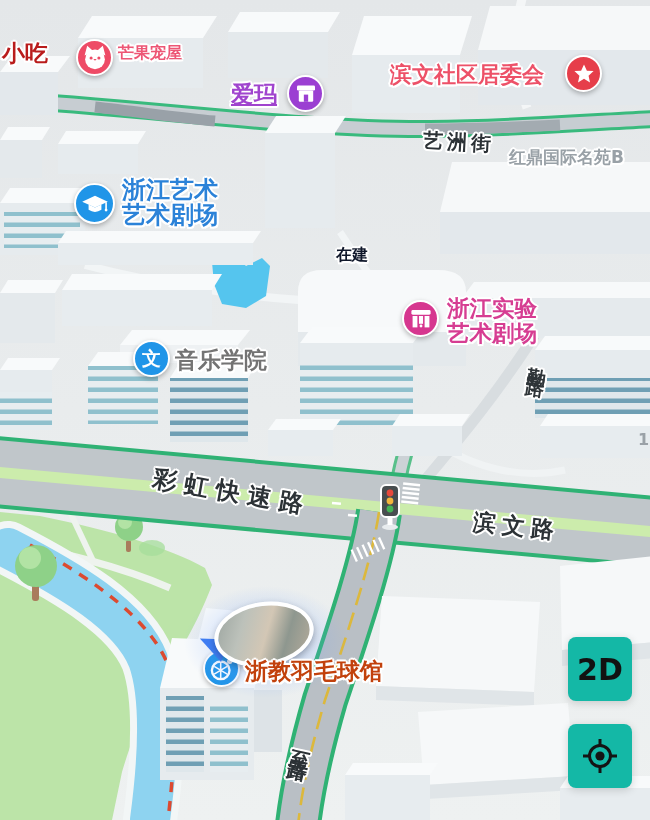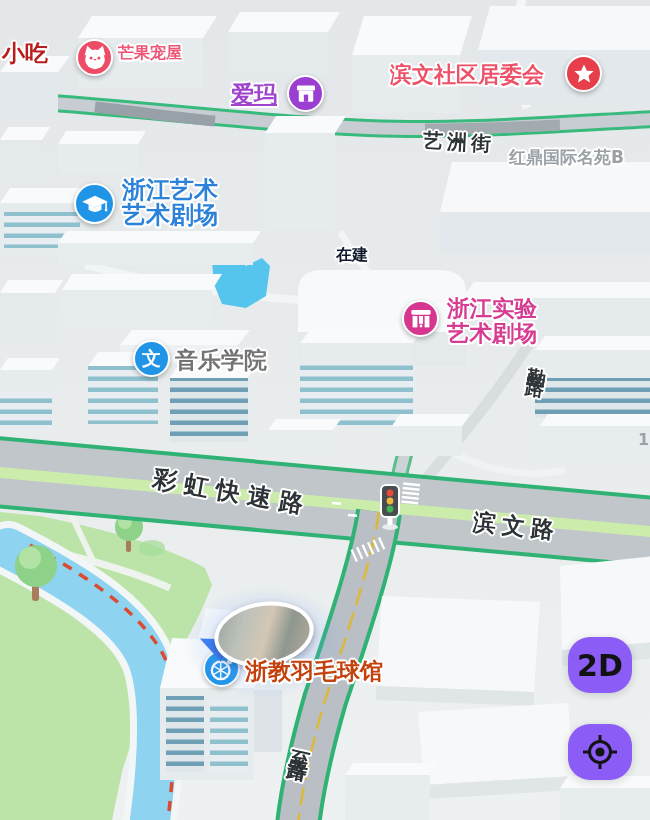--- a/index.html
+++ b/index.html
@@ -6,21 +6,21 @@
   .stage{position:relative;width:650px;height:820px;overflow:hidden;
          font-family:"DejaVu Sans","Liberation Sans",sans-serif;}
   .stage svg.base{position:absolute;left:0;top:0;}
   .lbl{position:absolute;font-weight:700;white-space:nowrap;
        text-shadow:-1.5px -1.5px 0 #fff,1.5px -1.5px 0 #fff,-1.5px 1.5px 0 #fff,
                    1.5px 1.5px 0 #fff,0 -2px 0 #fff,0 2px 0 #fff,-2px 0 0 #fff,2px 0 0 #fff;}
   .vert{writing-mode:vertical-lr;text-orientation:upright;}
   .poi-icon{position:absolute;border-radius:50%;display:flex;align-items:center;
        justify-content:center;border:2.5px solid #fff;box-shadow:0 2px 5px rgba(0,0,0,.28);
        width:37px;height:37px;box-sizing:border-box;}
-  .map-btn{position:absolute;width:64px;height:56px;background:#8b5cf6;border-radius:22px;
+  .map-btn{position:absolute;width:64px;height:64px;background:#14b8a6;border-radius:8px;
        box-shadow:0 2px 8px rgba(0,0,0,.16);display:flex;align-items:center;
        justify-content:center;color:#121212;font-weight:700;}
   .halo{position:absolute;background:radial-gradient(closest-side,rgba(110,160,255,.45),rgba(110,160,255,0));}
   .avatar{position:absolute;width:92px;height:56px;border-radius:50%;border:4px solid #fff;
        box-shadow:0 3px 7px rgba(0,0,0,.28);transform:rotate(-9deg);
        background:linear-gradient(115deg,#9aa39e 0%,#bcc1ba 28%,#d3c7b5 52%,#8e978f 72%,#b8ad9c 100%);}
   .pointer{position:absolute;width:0;height:0;border-right:28px solid #3f7df2;
        border-top:9px solid transparent;border-bottom:15px solid transparent;
        transform:rotate(20deg);}
 </style>

